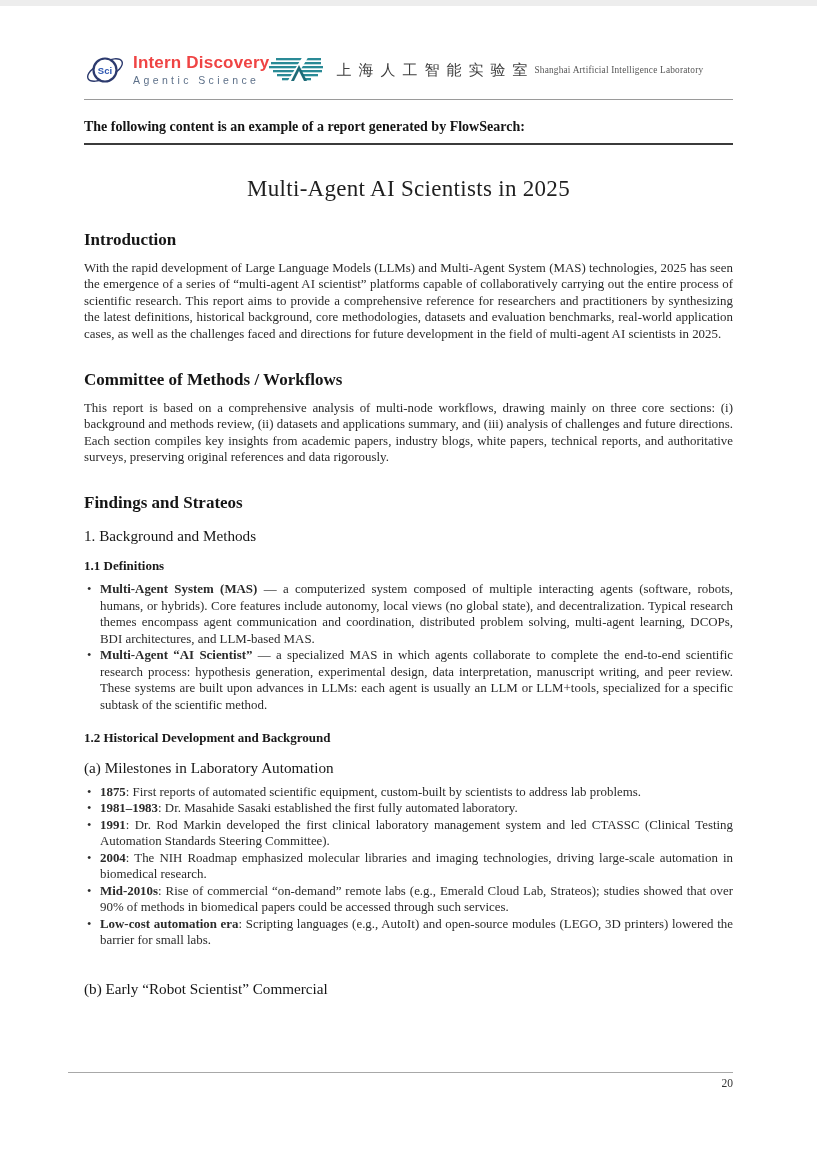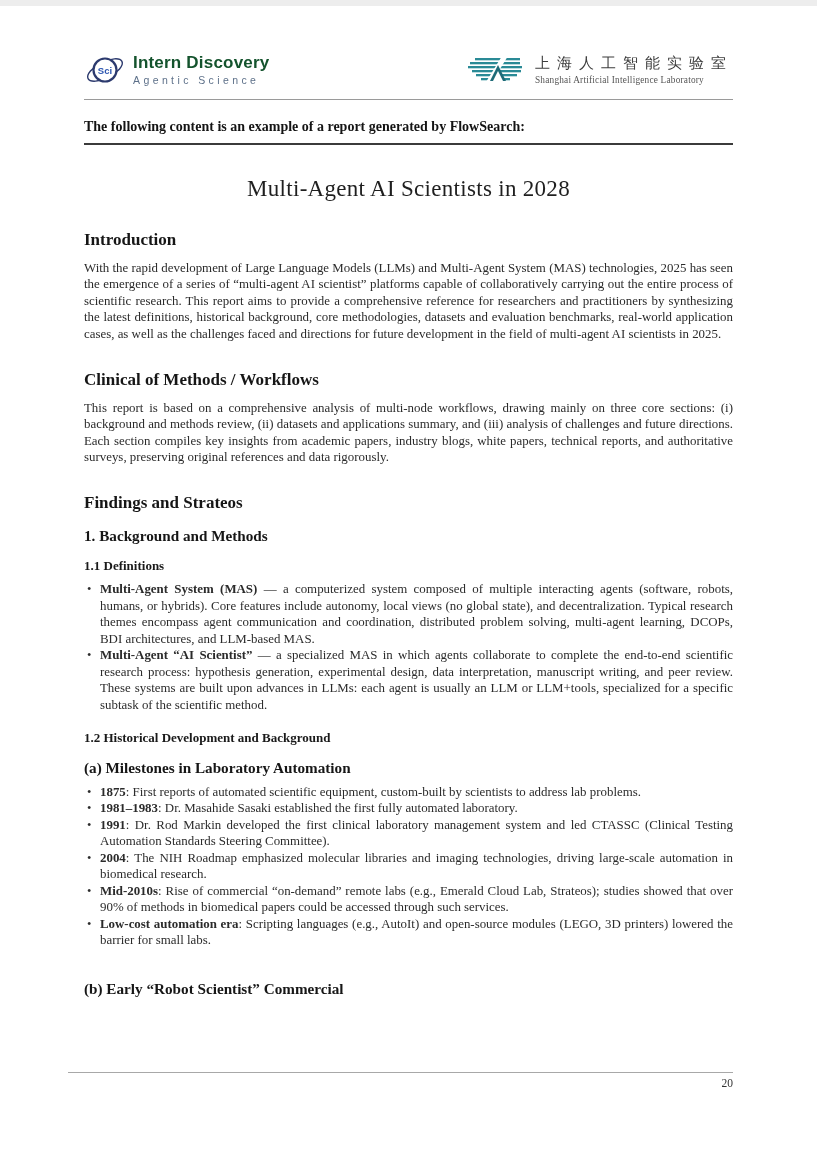--- a/index.html
+++ b/index.html
@@ -17,36 +17,36 @@
     box-sizing: border-box;
     padding: 46px 84px 0 84px;
   }
   .edge-strip {
     position: absolute; top: 0; left: 0; right: 0; height: 6px;
     background: #ededed;
   }
 
   
   .hdr {
-    display: flex; justify-content: space-between; align-items: center;
+    display: flex; justify-content: flex-start; align-items: center;
     height: 48px;
   }
   .brand { display: flex; align-items: center; gap: 7px; }
   .brand-txt { display: flex; flex-direction: column; }
   .brand-name {
     font-family: "Liberation Sans", sans-serif;
-    font-weight: bold; font-size: 17px; color: #14532d; letter-spacing: .2px;
+    font-weight: bold; font-size: 17px; color: #ef4444; letter-spacing: .2px;
     line-height: 1.05;
   }
   .brand-tag {
     font-family: "Liberation Sans", sans-serif;
     font-size: 10.5px; color: #5d7089; letter-spacing: 3.4px; margin-top: 3px;
   }
   .lab { display: flex; align-items: center; gap: 9px; }
-  .lab-txt { display: flex; flex-direction: column; }
+  .lab-txt { display: flex; flex-direction: row; }
   .lab-zh {
     font-size: 15px; color: #3d3d3d; letter-spacing: 7px; white-space: nowrap;
     line-height: 1.1;
   }
   .lab-en { font-size: 9.3px; color: #555; margin-top: 3px; letter-spacing: .2px; }
   .hdr-rule { border: none; border-top: 1px solid #9a9a9a; margin: 5px 0 0 0; }
 
   
   .notice {
     font-weight: bold; font-size: 14px; color: #141414;
@@ -57,21 +57,21 @@
   
   .title {
     font-size: 23px; font-weight: normal; color: #1f1f1f;
     text-align: center; margin: 29px 0 0 0; letter-spacing: .3px; line-height: 1.3;
   }
   h2 {
     font-size: 17px; color: #161616; margin: 26px 0 0 0; line-height: 1.25;
     font-weight: bold;
   }
   h2.first { margin-top: 25px; }
-  h3 { font-size: 15.2px; color: #161616; margin: 13px 0 0 0; line-height: 1.25; font-weight: bold; }
+  h3 { font-size: 15.2px; color: #161616; margin: 13px 0 0 0; line-height: 1.25; font-weight: normal; }
   h4 { font-size: 13px; color: #1a1a1a; margin: 13px 0 0 0; line-height: 1.25; font-weight: bold; }
   h3.alpha { margin-top: 11px; }
   h3.bhead { margin-top: 30px; }
 
   
   .body-p {
     font-size: 12.9px; line-height: 1.28; text-align: justify;
     margin: 10px 0 0 0; color: #2b2b2b;
     hyphens: auto; -webkit-hyphens: auto;
   }
@@ -130,26 +130,26 @@
         <div class="lab-zh">上海人工智能实验室</div>
         <div class="lab-en">Shanghai Artificial Intelligence Laboratory</div>
       </div>
     </div>
   </header>
   <hr class="hdr-rule">
 
   <p class="notice">The following content is an example of a report generated by FlowSearch:</p>
   <hr class="notice-rule">
 
-  <h1 class="title">Multi-Agent AI Scientists in 2028</h1>
+  <h1 class="title">Multi-Agent AI Scientists in 2025</h1>
 
   <h2 class="first">Introduction</h2>
   <p class="body-p">With the rapid development of Large Language Models (LLMs) and Multi-Agent System (MAS) technologies, 2025 has seen the emergence of a series of “multi-agent AI scientist” platforms capable of collaboratively carrying out the entire process of scientific research. This report aims to provide a comprehensive reference for researchers and practitioners by synthesizing the latest definitions, historical background, core methodologies, datasets and evaluation benchmarks, real-world application cases, as well as the challenges faced and directions for future development in the field of multi-agent AI scientists in 2025.</p>
 
-  <h2>Clinical of Methods / Workflows</h2>
+  <h2>Committee of Methods / Workflows</h2>
   <p class="body-p">This report is based on a comprehensive analysis of multi-node workflows, drawing mainly on three core sections: (i) background and methods review, (ii) datasets and applications summary, and (iii) analysis of challenges and future directions. Each section compiles key insights from academic papers, industry blogs, white papers, technical reports, and authoritative surveys, preserving original references and data rigorously.</p>
 
   <h2>Findings and Strateos</h2>
   <h3>1. Background and Methods</h3>
   <h4>1.1 Definitions</h4>
 
   <ul class="blist">
     <li>
       <span class="b">Multi-Agent System (MAS)</span><span> — a computerized system composed of multiple interacting agents (software, robots, humans, or hybrids). Core features include autonomy, local views (no global state), and decentralization. Typical research themes encompass agent communication and coordination, distributed problem solving, multi-agent learning, DCOPs, BDI architectures, and LLM-based MAS.</span>
     </li>

